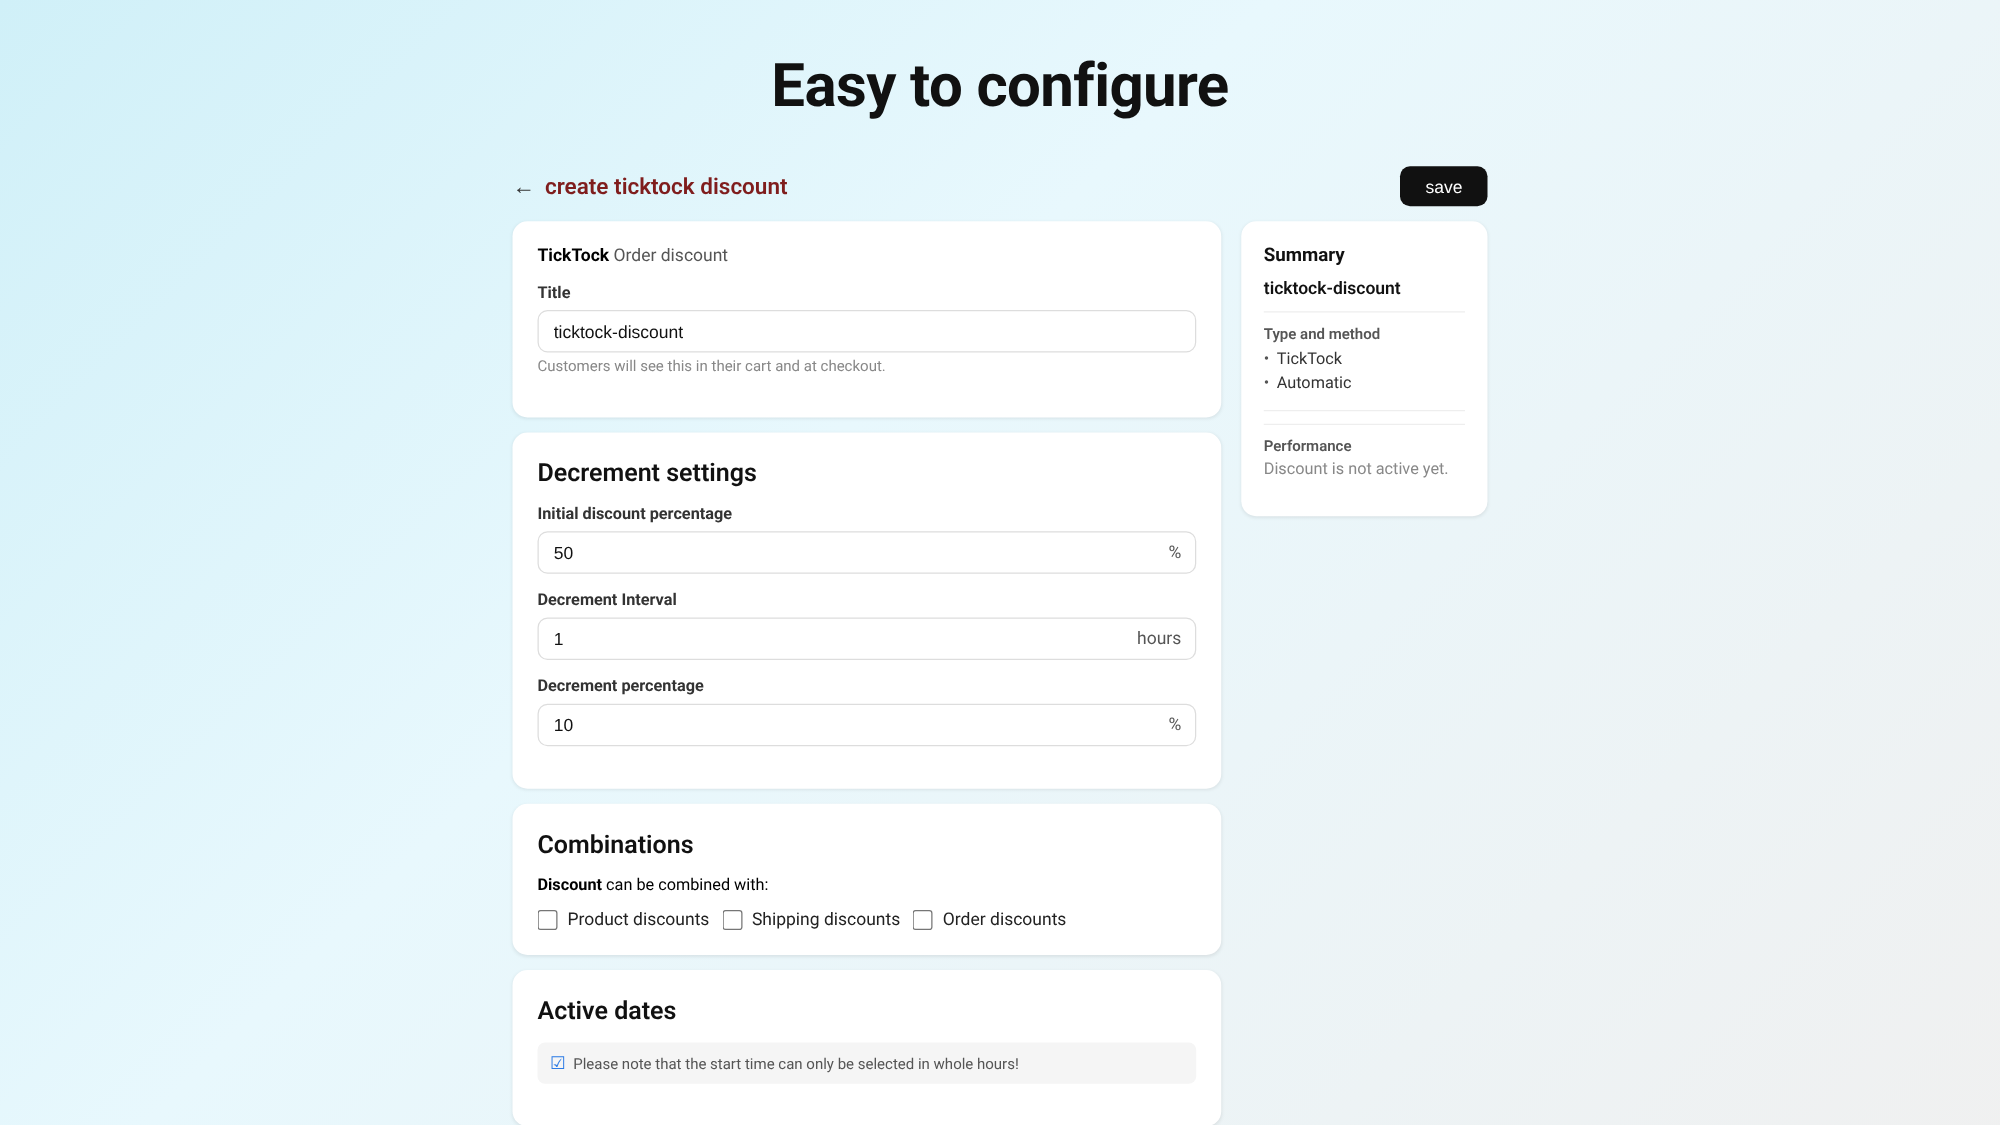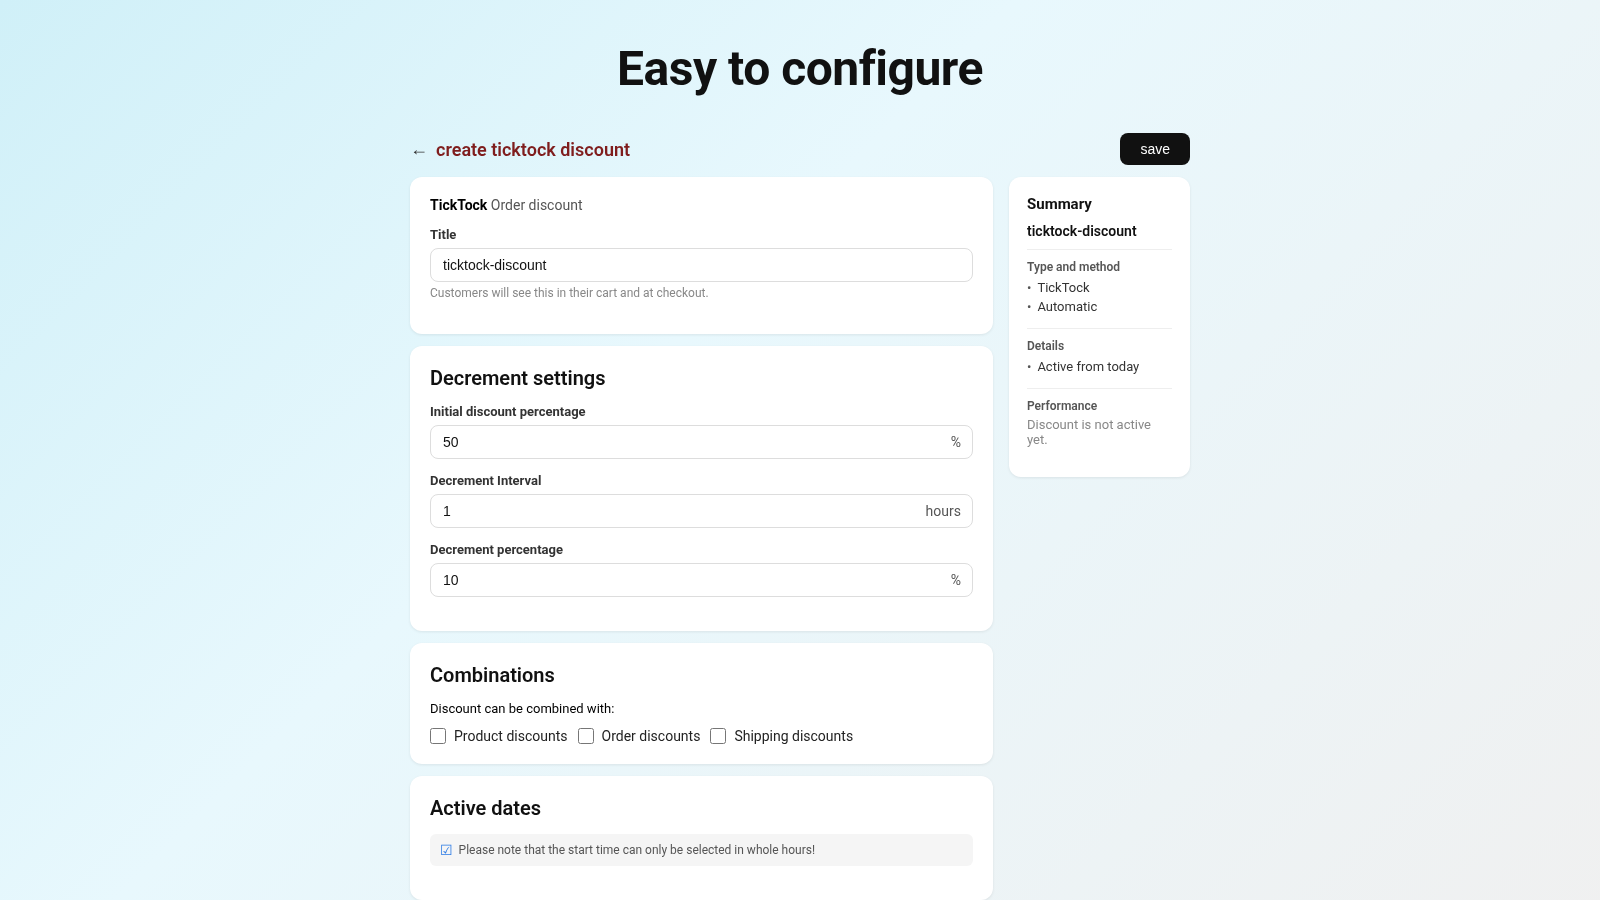--- a/index.html
+++ b/index.html
@@ -59,21 +59,21 @@
       gap: 16px;
       align-items: flex-start;
     }
     .left-column {
       flex: 1;
       display: flex;
       flex-direction: column;
       gap: 12px;
     }
     .right-column {
-      width: 181px;
+      width: 197px;
       flex-shrink: 0;
     }
     .card {
       background: #fff;
       border-radius: 12px;
       padding: 20px;
       box-shadow: 0 1px 3px rgba(0,0,0,0.08);
     }
     .card-title {
       font-size: 20px;
@@ -127,21 +127,21 @@
       font-size: 12px;
       color: #888;
       margin-top: 4px;
     }
     
     .combinations-label {
       font-size: 13px;
       margin-bottom: 12px;
     }
     .combinations-label strong {
-      font-weight: 400;
+      font-weight: 700;
     }
     .checkbox-group {
       display: flex;
       flex-direction: row;
       gap: 10px;
     }
     .checkbox-item {
       display: flex;
       align-items: center;
       gap: 8px;
@@ -290,25 +290,25 @@
         <div class="combinations-label">
           <strong>Discount</strong><span> can be combined with:</span>
         </div>
         <div class="checkbox-group">
           <label class="checkbox-item">
             <input type="checkbox" style="">
             <span>Product discounts</span>
           </label>
           <label class="checkbox-item">
             <input type="checkbox" style="">
-            <span>Order discounts</span>
+            <span>Shipping discounts</span>
           </label>
           <label class="checkbox-item">
             <input type="checkbox" style="">
-            <span>Shipping discounts</span>
+            <span>Order discounts</span>
           </label>
         </div>
       </div>
 
       <div class="card">
         <div class="card-title">Active dates</div>
         <div class="active-dates-note">
           <span class="check-icon">☑</span>
           <span>Please note that the start time can only be selected in whole hours!</span>
         </div>
@@ -323,26 +323,20 @@
         <div class="summary-discount-name">ticktock-discount</div>
         <hr class="summary-divider">
         <div class="summary-section">
           <div class="summary-section-title">Type and method</div>
           <ul class="summary-list">
             <li>TickTock</li>
             <li>Automatic</li>
           </ul>
         </div>
         <hr class="summary-divider">
-        <div class="summary-section">
-          <div class="summary-section-title">Details</div>
-          <ul class="summary-list">
-            <li>Active from today</li>
-          </ul>
-        </div>
         <hr class="summary-divider">
         <div class="summary-section">
           <div class="summary-section-title">Performance</div>
           <div class="performance-note">Discount is not active yet.</div>
         </div>
       </div>
     </div>
   </div>
 </div>
 

